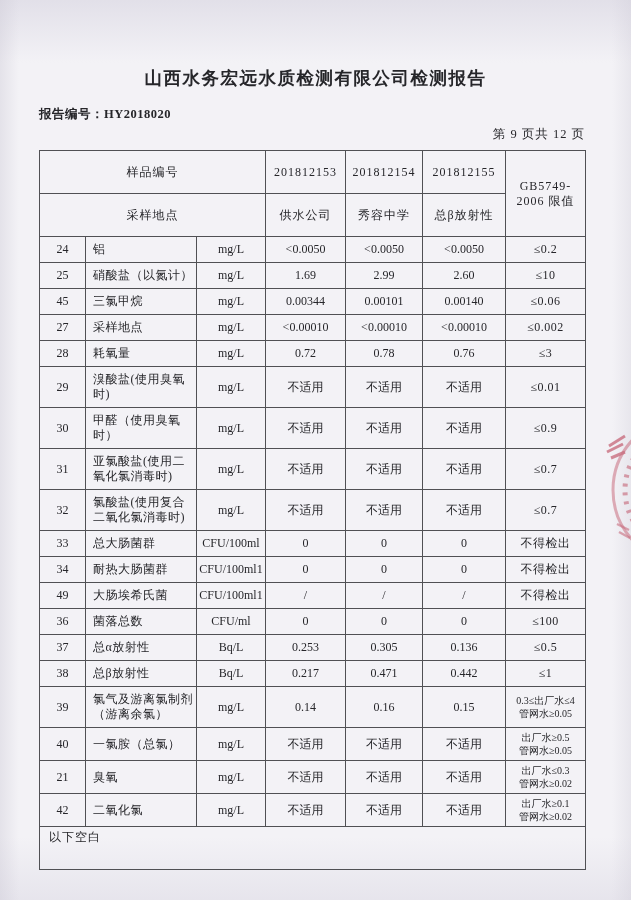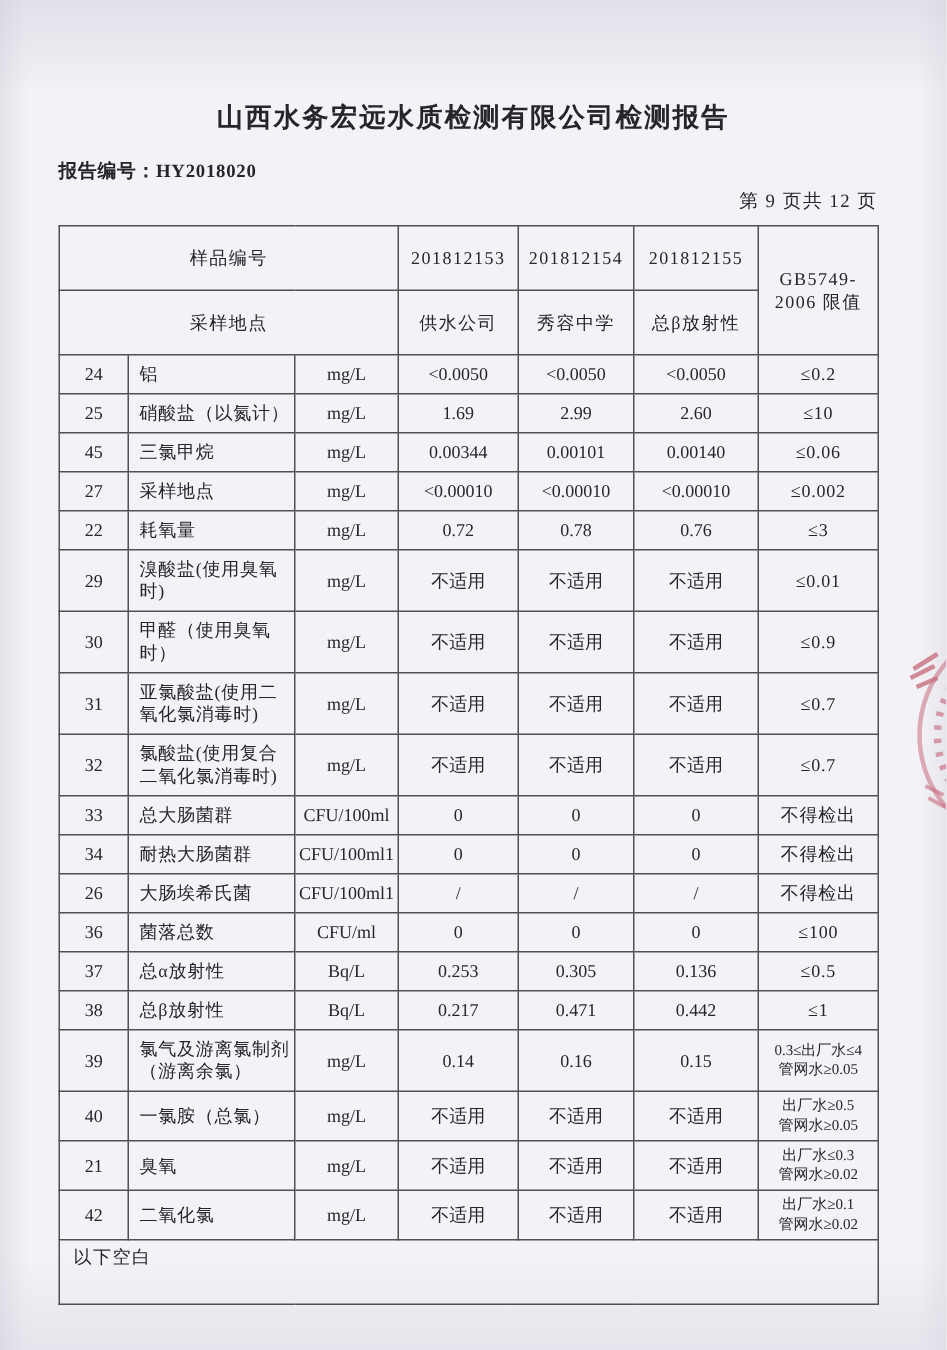--- a/index.html
+++ b/index.html
@@ -58,20 +58,21 @@
   .c-name { text-align: left !important; padding-left: 7px !important; letter-spacing: 0.5px; }
   .c-unit { font-size: 11px; }
   .c-limit { letter-spacing: 0.5px; margin-top: 44px; }
   .limit-small { font-size: 10px !important; line-height: 13px !important; padding: 3px 1px !important; letter-spacing: 0 !important; font-family: Liberation Serif, serif; }
   .blank-row {
     height: 38px;
     text-align: left !important;
     vertical-align: top !important;
     padding: 4px 0 0 9px !important;
     letter-spacing: 1px;
+    font-family: Liberation Mono, monospace;
   }
   .seal {
     position: absolute;
     right: 0; top: 428px;
     width: 36px; height: 130px;
     opacity: 0.8;
   }
 </style>
 </head>
 <body>
@@ -142,21 +143,21 @@
         <tr>
           <td class="c-no">27</td>
           <td class="c-name">采样地点</td>
           <td class="c-unit">mg/L</td>
           <td class="c-val">&lt;0.00010</td>
           <td class="c-val">&lt;0.00010</td>
           <td class="c-val">&lt;0.00010</td>
           <td class="c-limit">≤0.002</td>
         </tr>
         <tr>
-          <td class="c-no">22</td>
+          <td class="c-no">28</td>
           <td class="c-name">耗氧量</td>
           <td class="c-unit">mg/L</td>
           <td class="c-val">0.72</td>
           <td class="c-val">0.78</td>
           <td class="c-val">0.76</td>
           <td class="c-limit">≤3</td>
         </tr>
         <tr>
           <td class="c-no">29</td>
           <td class="c-name">溴酸盐(使用臭氧时)</td>
@@ -205,21 +206,21 @@
         <tr>
           <td class="c-no">34</td>
           <td class="c-name">耐热大肠菌群</td>
           <td class="c-unit">CFU/100ml1</td>
           <td class="c-val">0</td>
           <td class="c-val">0</td>
           <td class="c-val">0</td>
           <td class="c-limit">不得检出</td>
         </tr>
         <tr>
-          <td class="c-no">26</td>
+          <td class="c-no">49</td>
           <td class="c-name">大肠埃希氏菌</td>
           <td class="c-unit">CFU/100ml1</td>
           <td class="c-val">/</td>
           <td class="c-val">/</td>
           <td class="c-val">/</td>
           <td class="c-limit">不得检出</td>
         </tr>
         <tr>
           <td class="c-no">36</td>
           <td class="c-name">菌落总数</td>

